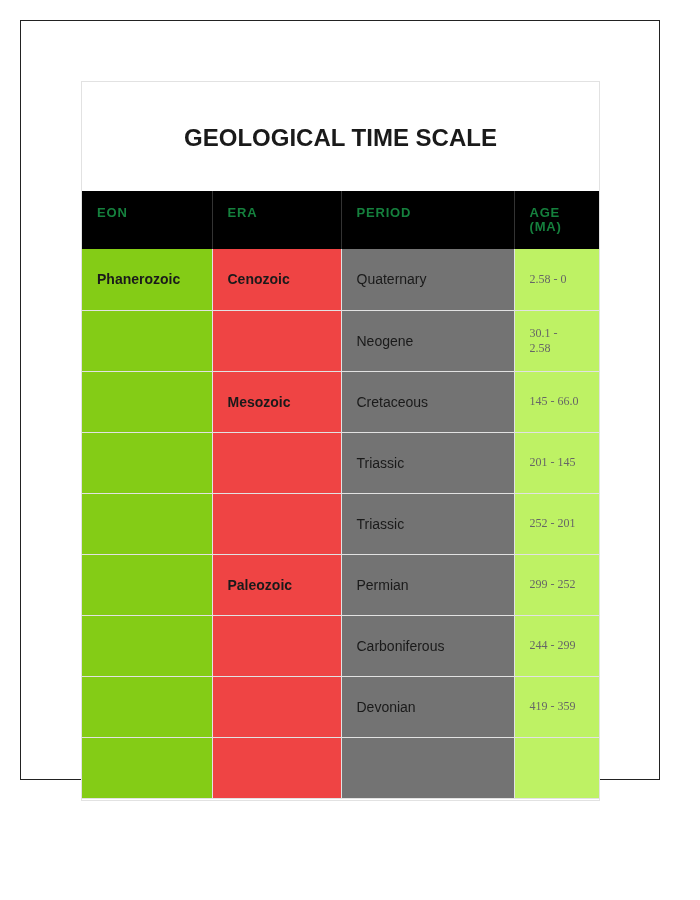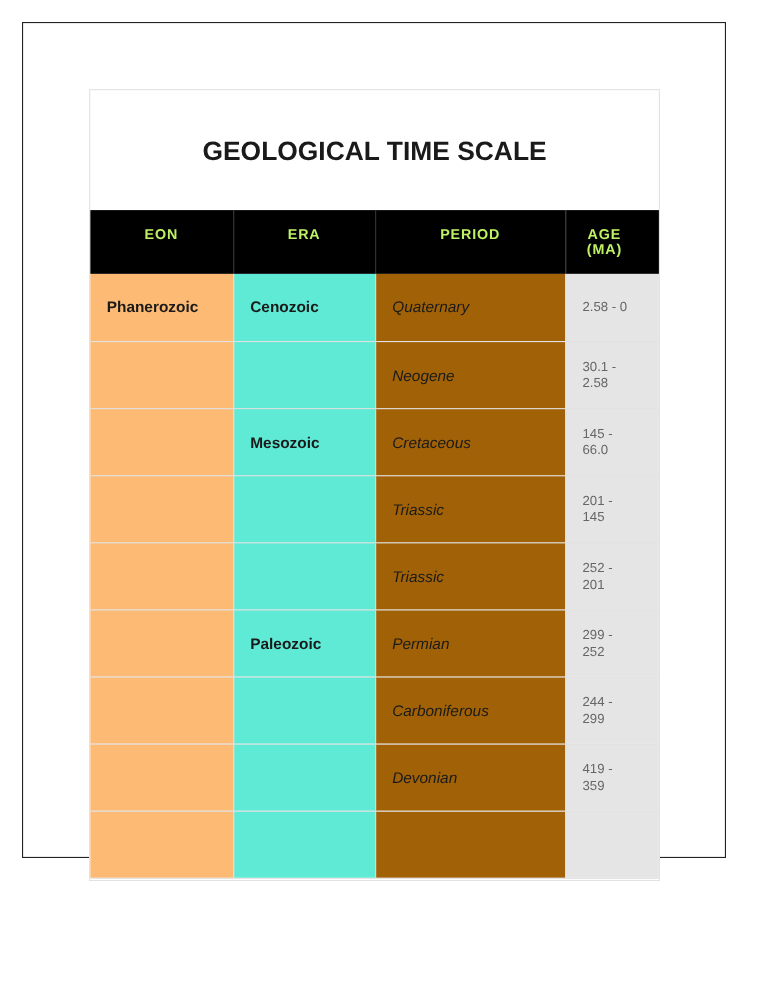--- a/index.html
+++ b/index.html
@@ -13,35 +13,35 @@
     background: #fff; border: 1px solid #e2e2e2; box-sizing: border-box; overflow: hidden;
   }
   .title-wrap { height: 109px; display: flex; align-items: center; justify-content: center; }
   .title {
     font-family: "Liberation Sans", sans-serif; font-weight: bold; font-size: 24px;
     color: #1a1a1a; margin: 0; letter-spacing: 0px; padding-top: 2px; text-align: center;
   }
   table { border-collapse: collapse; width: 518px; table-layout: fixed; }
   col.c-eon { width: 130px; } col.c-era { width: 129px; } col.c-period { width: 173px; } col.c-age { width: 86px; }
   thead th {
-    background: #000; color: #bef264; font-size: 13px; font-weight: bold; text-align: center;
+    background: #000; color: #15803d; font-size: 13px; font-weight: bold; text-align: left;
     letter-spacing: 0.8px; vertical-align: top; height: 58px; box-sizing: border-box;
     padding: 15px 15px 0 15px; border-right: 1px solid #333; line-height: 14px;
   }
   thead th:last-child { border-right: none; }
   tbody td {
     height: 61px; box-sizing: border-box; border-bottom: 1px solid #e2e2e2; border-right: 1px solid #e2e2e2;
     padding: 0 15px; font-size: 14px; color: #1a1a1a; vertical-align: middle;
   }
   tbody td:last-child { border-right: none; }
-  td.eon { background: #fdba74; font-weight: bold; }
-  td.era { background: #5eead4; font-weight: bold; }
-  td.period { background: #a16207; font-style: italic; }
+  td.eon { background: #84cc16; font-weight: bold; }
+  td.era { background: #ef4444; font-weight: bold; }
+  td.period { background: #737373; }
   td.age {
-    background: #e5e5e5; font-family: Liberation Sans, sans-serif; font-size: 12px; color: #666;
+    background: #bef264; font-family: Liberation Serif, serif; font-size: 12px; color: #666;
     line-height: 15px; padding-right: 8px;
   }
   .bottom-mask {
     position: absolute; left: 0; top: 801px; width: 700px; height: 99px; background: #fff;
   }
 </style>
 </head>
 <body>
 
 <div class="outer-frame"></div>

